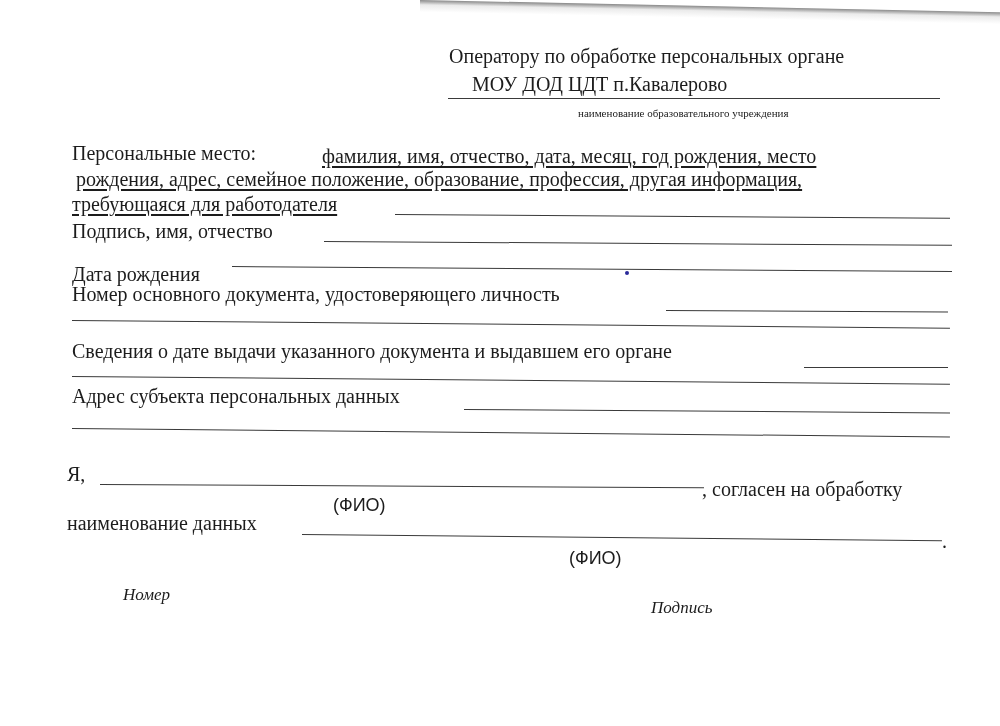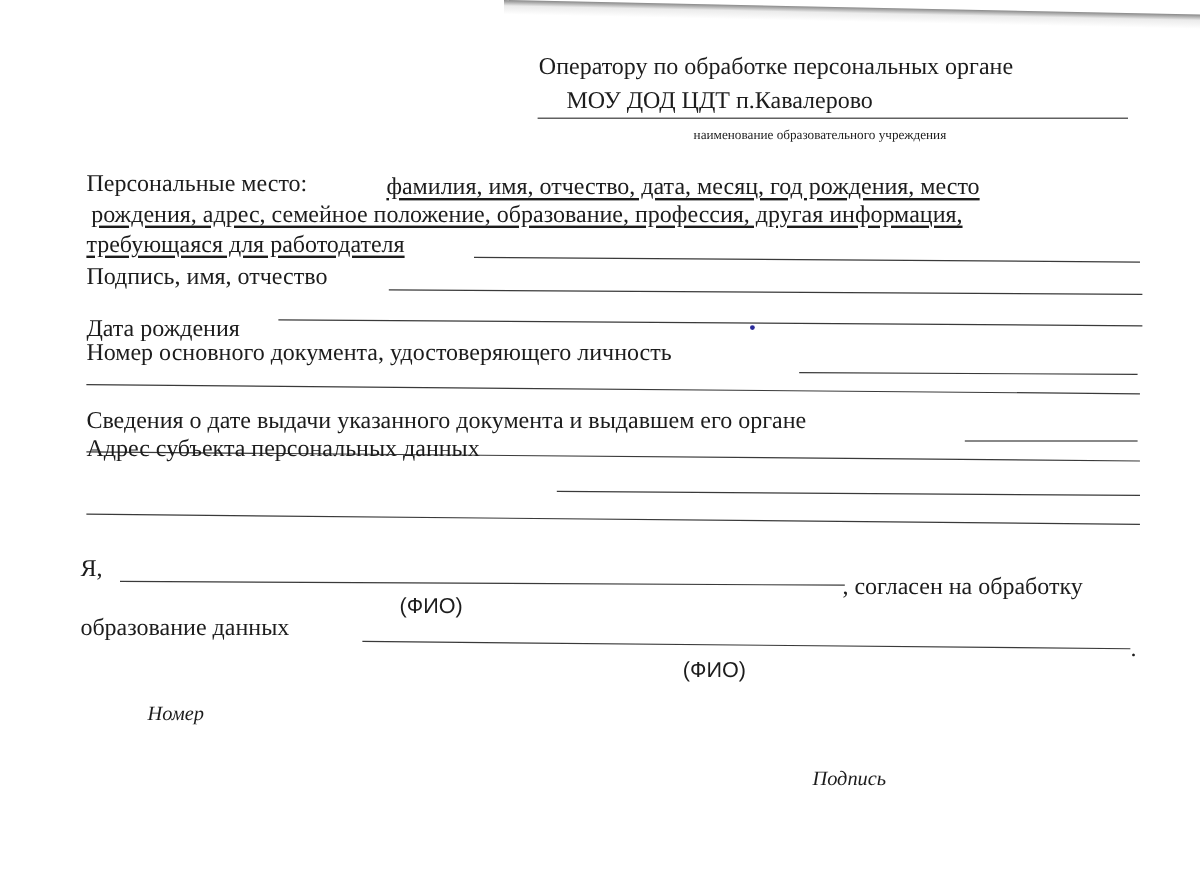--- a/index.html
+++ b/index.html
@@ -45,28 +45,28 @@
 <div class="dot" style="left:625px;top:271px;"></div>
 
 <div class="abs t" style="left:72px;top:283px;">Номер основного документа, удостоверяющего личность</div>
 <div class="line" style="left:666px;top:310px;width:282px;transform:rotate(0.3deg);transform-origin:left;"></div>
 <div class="line" style="left:72px;top:320px;width:878px;transform:rotate(0.5deg);transform-origin:left;"></div>
 
 <div class="abs t" style="left:72px;top:340px;">Сведения о дате выдачи указанного документа и выдавшем его органе</div>
 <div class="line" style="left:804px;top:367px;width:144px;"></div>
 <div class="line" style="left:72px;top:376px;width:878px;transform:rotate(0.5deg);transform-origin:left;"></div>
 
-<div class="abs t" style="left:72px;top:363px;">Адрес субъекта персональных данных</div>
+<div class="abs t" style="left:72px;top:385px;">Адрес субъекта персональных данных</div>
 <div class="line" style="left:464px;top:409px;width:486px;transform:rotate(0.4deg);transform-origin:left;"></div>
 <div class="line" style="left:72px;top:428px;width:878px;transform:rotate(0.55deg);transform-origin:left;"></div>
 
 <div class="abs t" style="left:67px;top:463px;">Я,</div>
 <div class="line" style="left:100px;top:484px;width:604px;transform:rotate(0.3deg);transform-origin:left;"></div>
 <div class="abs t" style="left:702px;top:478px;">, согласен на обработку</div>
 <div class="abs cap" style="left:333px;top:495px;">(ФИО)</div>
 
-<div class="abs t" style="left:67px;top:512px;">образование данных</div>
+<div class="abs t" style="left:67px;top:512px;">наименование данных</div>
 <div class="line" style="left:302px;top:534px;width:640px;transform:rotate(0.55deg);transform-origin:left;"></div>
 <div class="abs t" style="left:942px;top:530px;">.</div>
 <div class="abs cap" style="left:569px;top:548px;">(ФИО)</div>
 
 <div class="abs ital" style="left:123px;top:585px;">Номер</div>
-<div class="abs ital" style="left:677px;top:598px;margin-top:41px;">Подпись</div>
+<div class="abs ital" style="left:651px;top:598px;">Подпись</div>
 
 </body></html>

